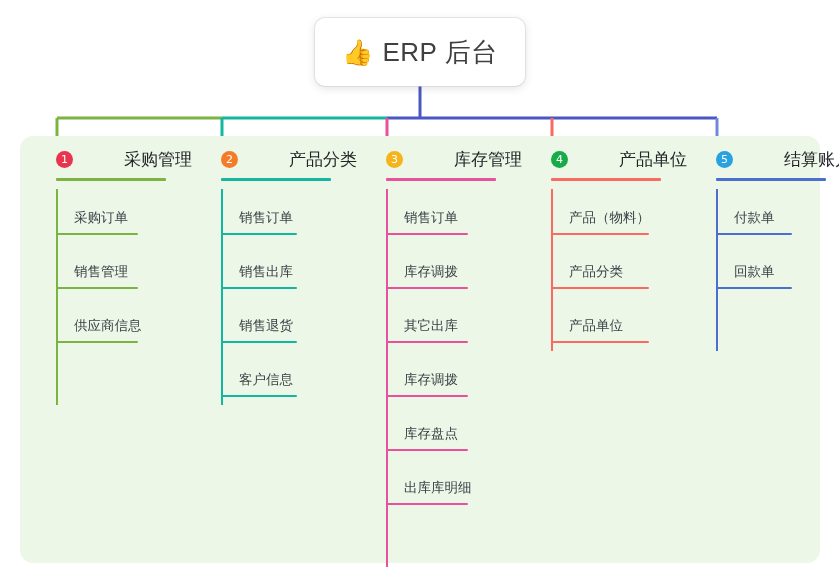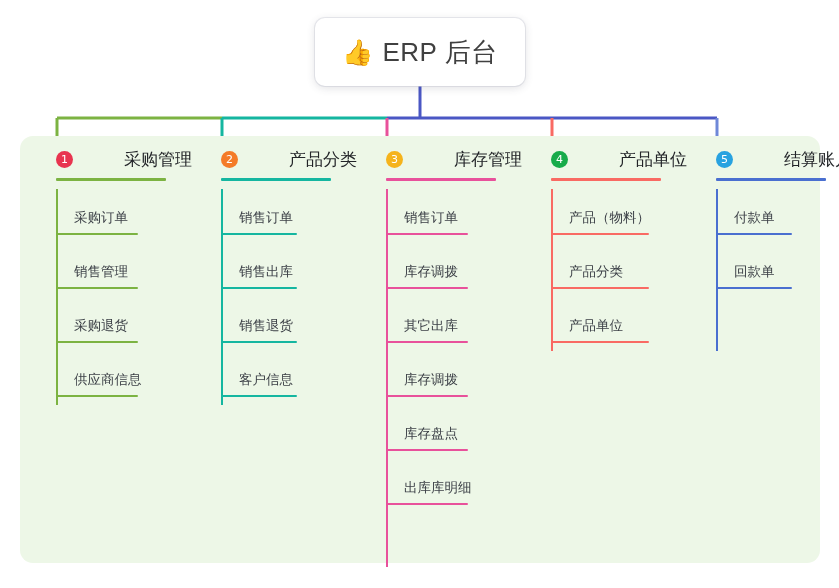--- a/index.html
+++ b/index.html
@@ -172,24 +172,20 @@
           <div class="spine" style="background: rgb(124, 179, 66); height: 216px;"></div>
           <div class="leaf">
             <span class="leaf-text">采购订单</span>
             <div class="leaf-rule" style="width: 82px; background: rgb(124, 179, 66);"></div>
           </div>
           <div class="leaf">
             <span class="leaf-text">销售管理</span>
             <div class="leaf-rule" style="width: 82px; background: rgb(124, 179, 66);"></div>
           </div>
           <div class="leaf">
-            <span class="leaf-text">采购退货</span>
-            <div class="leaf-rule" style="width: 82px; background: rgb(124, 179, 66);"></div>
-          </div>
-          <div class="leaf">
             <span class="leaf-text">供应商信息</span>
             <div class="leaf-rule" style="width: 82px; background: rgb(124, 179, 66);"></div>
           </div>
         </div>
       </div>
       <div class="column" style="left: 203px;">
         <div class="col-head">
           <span class="badge" style="background: rgb(244, 123, 40);">2</span>
           <span class="col-title">产品分类</span>
         </div>

